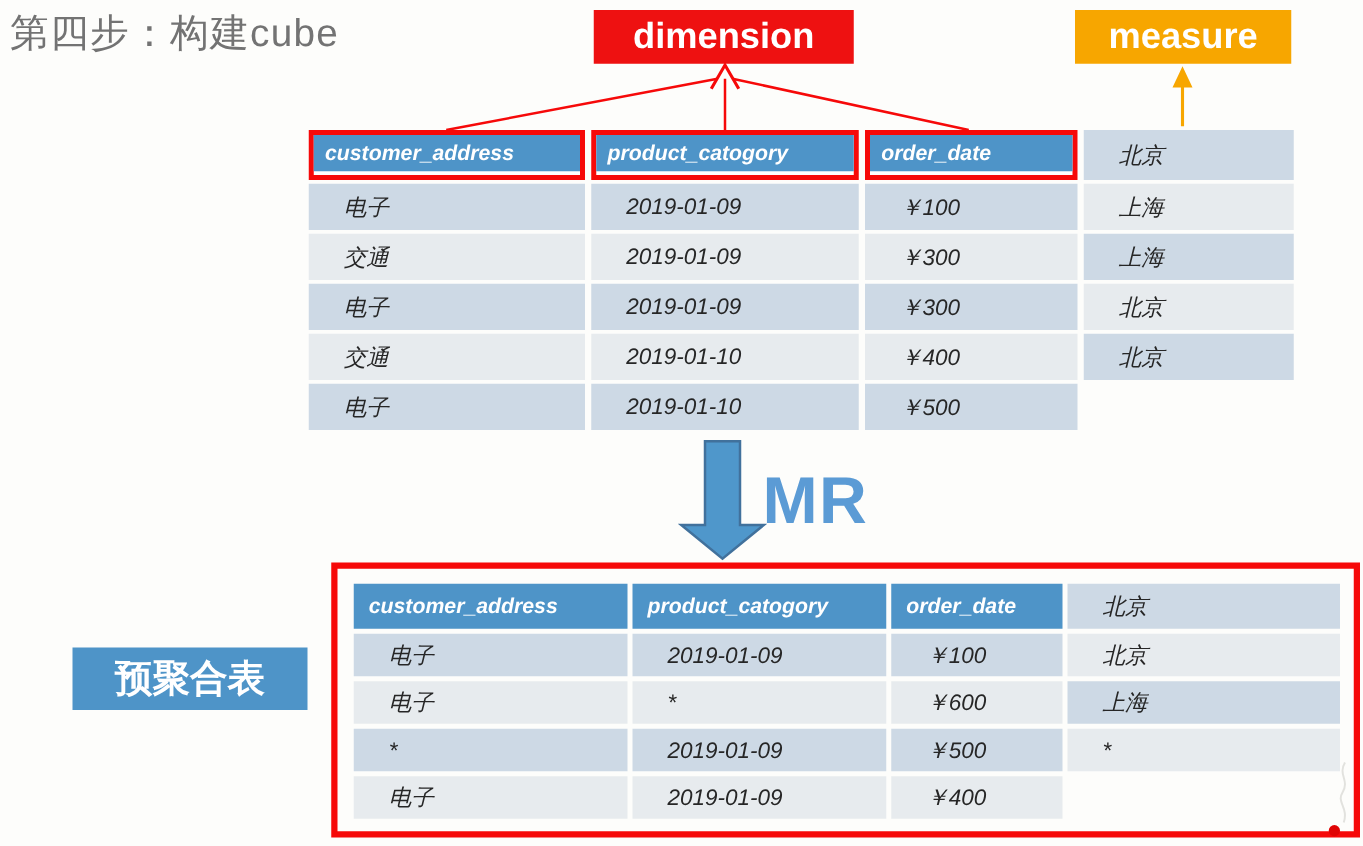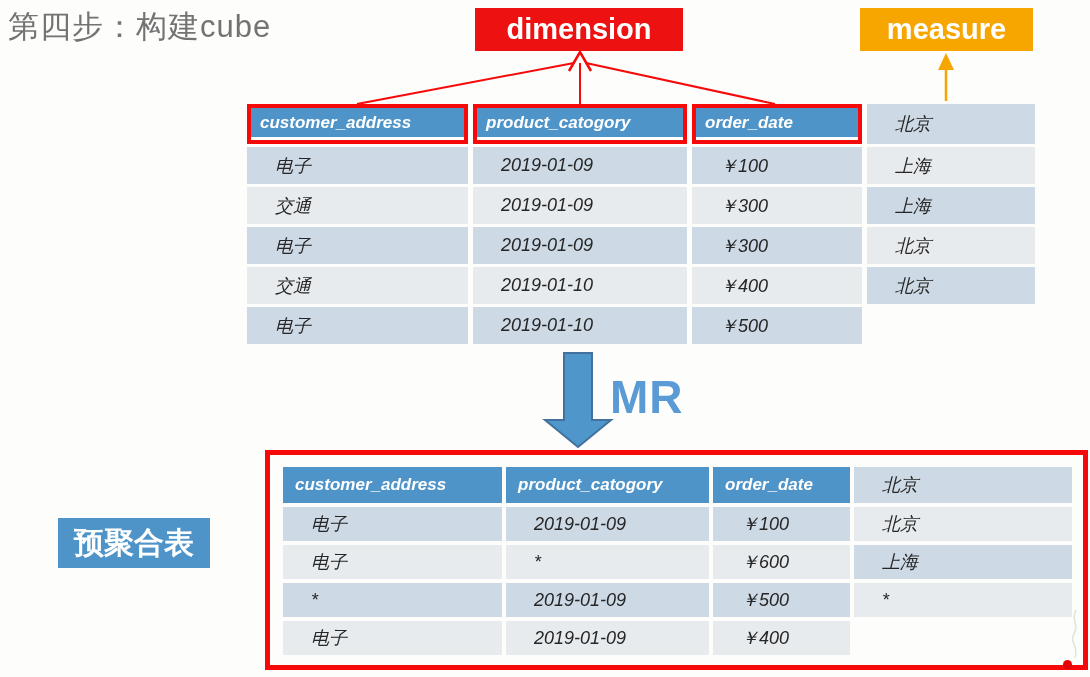--- a/index.html
+++ b/index.html
@@ -11,21 +11,21 @@
   html,body{margin:0;padding:0;}
   body{font-family:"Liberation Sans","DejaVu Sans",sans-serif;background:#fdfdfb;}
   #stage{position:relative;width:1090px;height:677px;background:#fdfdfb;overflow:hidden;}
 
   .page-title{position:absolute;left:8px;top:6px;font-size:31px;color:#737373;letter-spacing:1px;}
 
   .tag{position:absolute;display:flex;align-items:center;justify-content:center;
        color:#fff;font-weight:bold;font-size:29px;}
   .tag.dimension{left:475px;top:8px;width:208px;height:43px;background:var(--red);}
   .tag.measure{left:860px;top:8px;width:173px;height:43px;background:var(--orange);}
-  .tag.preagg{left:58px;top:518px;width:152px;height:50px;background:var(--hdr-blue);font-size:30px;}
+  .tag.preagg{left:58px;top:518px;width:188px;height:50px;background:var(--hdr-blue);font-size:30px;}
 
   svg.overlay{position:absolute;left:0;top:0;pointer-events:none;}
 
   
   .grid{position:absolute;display:grid;font-style:italic;}
   #src-grid{left:247px;top:104px;
     grid-template-columns:221px 214px 170px 168px;
     grid-template-rows:40px repeat(5,37px);
     column-gap:5px;row-gap:3px;}
   #agg-grid{left:283px;top:467px;
@@ -40,21 +40,21 @@
          padding-left:9px;color:#fff;font-weight:bold;font-size:17px;white-space:nowrap;}
   .hplain{background:var(--hdr-blue);display:flex;align-items:center;padding-left:12px;
           color:#fff;font-weight:bold;font-size:17px;white-space:nowrap;}
 
   .cell{display:flex;align-items:center;padding-left:28px;font-size:18px;color:var(--cell-text);
         white-space:nowrap;}
   .cell.dark{background:var(--row-dark);}
   .cell.light{background:var(--row-light);}
 
   
-  .mr-label{position:absolute;left:610px;top:370px;font-size:46px;font-weight:bold;
+  .mr-label{position:absolute;left:610px;top:370px;font-size:53px;font-weight:bold;
             color:var(--mr-text);letter-spacing:1px;}
 
   
   .agg-box{position:absolute;left:265px;top:450px;width:823px;height:220px;
            box-sizing:border-box;border:5px solid var(--red-line);background:transparent;}
 
   .red-dot{position:absolute;left:1063px;top:660px;width:9px;height:9px;border-radius:50%;
            background:#e00404;}
   .watermark{position:absolute;left:1066px;top:608px;opacity:.45;}
 </style>

